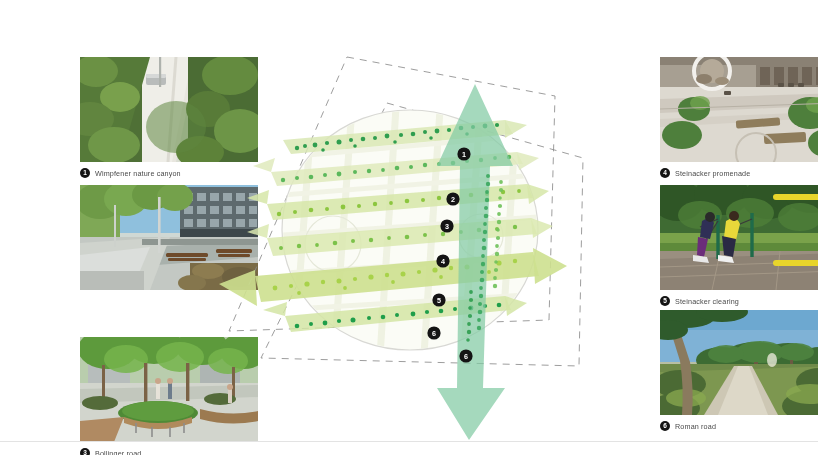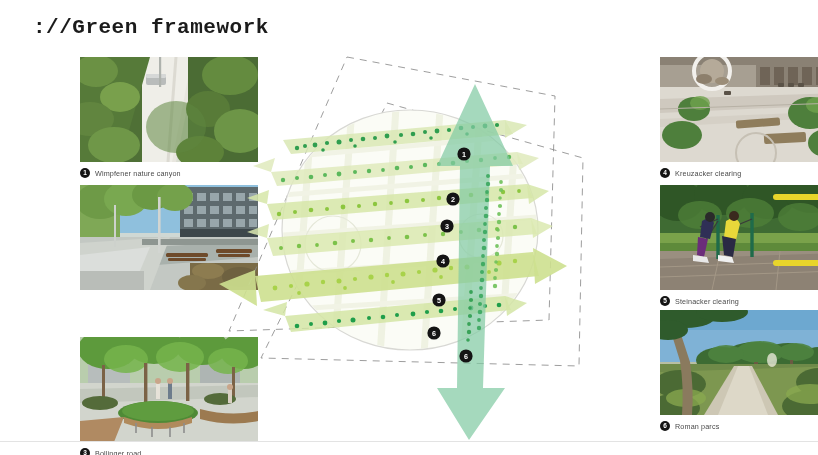--- a/index.html
+++ b/index.html
@@ -33,21 +33,20 @@
   .diagram svg{display:block;}
 
   
   .rule{position:absolute;left:0;right:0;bottom:13px;height:1px;background:#e3e3e3;}
 </style>
 </head>
 <body>
 
 <div class="page">
 
-  <div class="title">://Green framework</div>
 
   <div class="card" style="left:32px;top:57px;">
     <div class="photo">
       <svg class="layer" viewBox="0 0 178 105" preserveAspectRatio="none">
         <rect width="178" height="105" fill="#d9ddd2"></rect>
         <polygon points="55,0 118,0 96,105 30,105" fill="#e8e6df"></polygon>
         <polygon points="60,0 112,0 92,105 38,105" fill="#efeee8"></polygon>
         <rect x="0" y="0" width="62" height="105" fill="#4f7036"></rect>
         <path d="M0 0 L70 0 L40 105 L0 105 Z" fill="#567a39"></path>
         <ellipse cx="16" cy="14" rx="22" ry="16" fill="#6b9144"></ellipse>
@@ -225,21 +224,21 @@
           <rect x="118" y="26" width="6" height="4" rx="1"></rect>
           <rect x="128" y="26" width="6" height="4" rx="1"></rect>
           <rect x="138" y="26" width="6" height="4" rx="1"></rect>
         </g>
         <circle cx="96" cy="96" r="20" fill="none" stroke="#c6c0b4" stroke-width="2"></circle>
         <line x1="0" y1="52" x2="178" y2="46" stroke="#b7b1a5" stroke-width="1"></line>
       </svg>
     </div>
     <div class="cap">
       <span class="badge">4</span>
-      <span class="cap-text">Kreuzacker clearing</span>
+      <span class="cap-text">Steinacker promenade</span>
     </div>
   </div>
 
   <div class="card" style="left:612px;top:185px;">
     <div class="photo">
       <svg class="layer" viewBox="0 0 178 105" preserveAspectRatio="none">
         <rect width="178" height="105" fill="#bfc5ad"></rect>
         <rect width="178" height="58" fill="#3f6b33"></rect>
         <g fill="#2f5626">
           <ellipse cx="18" cy="16" rx="26" ry="20"></ellipse>
@@ -333,21 +332,21 @@
         <g fill="#2f5b2c">
           <ellipse cx="26" cy="6" rx="30" ry="12"></ellipse>
           <ellipse cx="62" cy="2" rx="26" ry="10"></ellipse>
           <ellipse cx="8" cy="20" rx="20" ry="10"></ellipse>
         </g>
         <ellipse cx="112" cy="50" rx="5" ry="7" fill="#f2efe2" opacity=".75"></ellipse>
       </svg>
     </div>
     <div class="cap">
       <span class="badge">6</span>
-      <span class="cap-text">Roman parcs</span>
+      <span class="cap-text">Roman road</span>
     </div>
   </div>
 
   <div class="diagram">
     <svg width="400" height="400" viewBox="0 0 400 400">
 
       <polygon points="142,9 350,48 344,272 24,283" fill="none" stroke="#8c8c8c" stroke-width="1" stroke-dasharray="7 6" opacity=".85"></polygon>
       <polygon points="182,55 378,110 374,318 56,310" fill="none" stroke="#8c8c8c" stroke-width="1" stroke-dasharray="7 6" opacity=".85"></polygon>
 
       <g>

